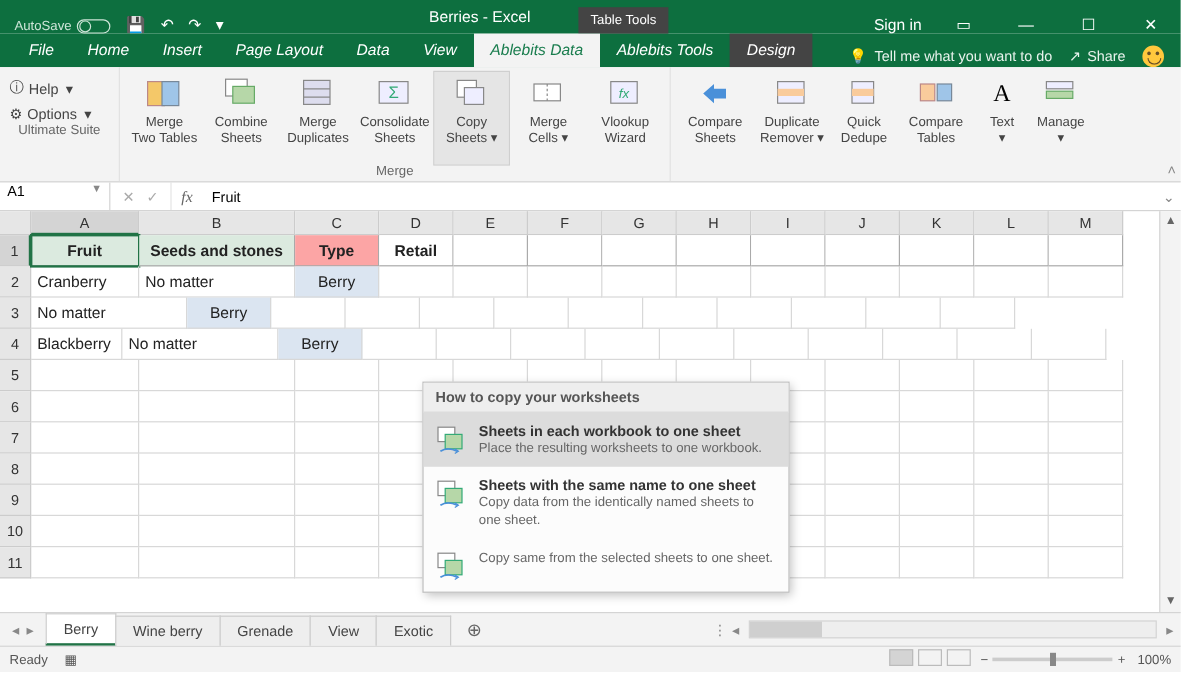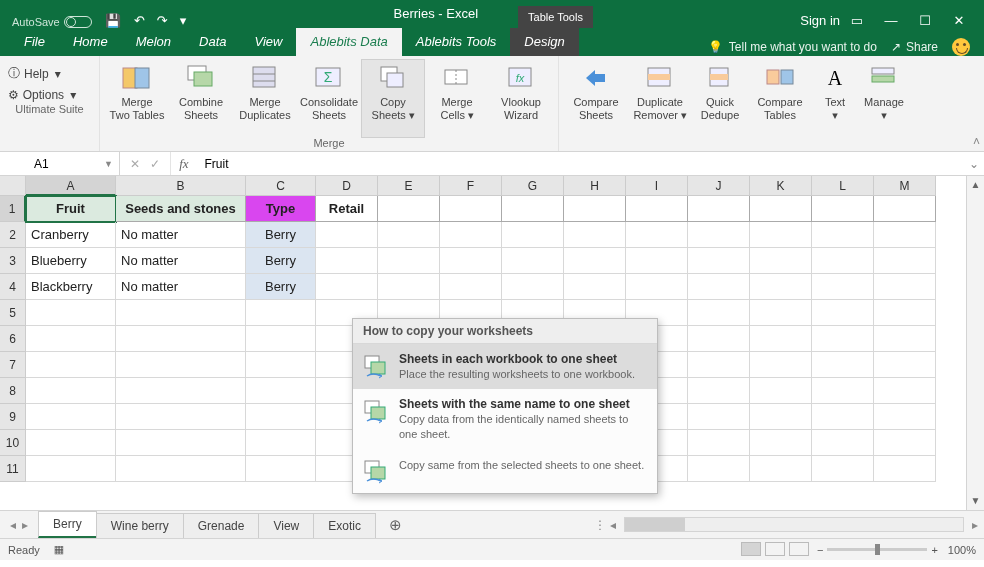--- a/index.html
+++ b/index.html
@@ -5,58 +5,58 @@
 * { margin:0; padding:0; box-sizing:border-box; font-family:"Segoe UI",Arial,sans-serif; }
 body { width:984px; height:567px; background:#fff; overflow:hidden; user-select:none; font-size:12px; }
 .titlebar { height:28px; background:#0d6f3f; color:#fff; display:flex; align-items:flex-end; padding:0 4px; }
 .autosave { display:flex; align-items:center; gap:4px; font-size:11px; color:#cde5d8; margin-left:8px; }
 .autosave .toggle { width:28px; height:12px; border:1px solid #cde5d8; border-radius:6px; position:relative; }
 .autosave .toggle::after { content:""; position:absolute; left:1px; top:0; width:8px; height:8px; border:1px solid #cde5d8; border-radius:50%; }
 .qat { display:flex; gap:12px; margin-left:14px; }
 .qat span { color:#fff; font-size:13px; }
 .title-center { flex:1; text-align:center; font-size:13px; color:#fff; display:flex; justify-content:center; }
 .title-context { background:#444; padding:5px 10px; font-size:11px; margin-left:40px; }
-.title-right { display:flex; align-items:center; margin-right:4px; }
+.title-right { display:flex; align-items:center; gap:18px; margin-right:4px; }
 .title-right span { font-size:13px; }
 .win-btn { width:34px; text-align:center; }
 .tabs { height:28px; background:#0d6f3f; display:flex; align-items:flex-end; padding-left:10px; color:#fff; }
 .tab { padding:6px 14px 7px; font-size:13px; cursor:pointer;font-style:italic; }
 .tab.active { background:#f3f3f3; color:#1a7d4e; font-weight:normal; }
 .tabs-right { margin-left:auto; display:flex; align-items:center; gap:14px; padding-right:14px; color:#e8f3ed; }
 .tell-me { display:flex; align-items:center; gap:6px; font-size:12px; }
 .ribbon { height:96px; background:#f3f3f3; border-bottom:1px solid #d4d4d4; display:flex; position:relative; }
 .rib-group { border-right:1px solid #e2e2e2; padding:4px 6px 0; display:flex; flex-direction:column; }
 .rib-btns { display:flex; gap:2px; flex:1; }
 .rib-small { display:flex; flex-direction:column; gap:4px; padding:4px 4px 0 0; }
 .rib-small-item { display:flex; align-items:center; gap:4px; font-size:12px; color:#444; padding:1px 2px; }
 .rib-big { display:flex; flex-direction:column; align-items:center; justify-content:flex-start; width:62px; padding-top:2px; cursor:pointer; }
 .rib-big .icon { width:32px; height:32px; display:flex; align-items:center; justify-content:center; }
 .rib-big .lbl { font-size:11px; text-align:center; line-height:1.15; color:#444; margin-top:2px; }
 .rib-group-label { font-size:11px; color:#666; text-align:center; padding-bottom:2px; }
 .rib-big.active-btn { background:#e5e5e5; outline:1px solid #cfcfcf; }
 svg { display:block; }
 .fx-bar { height:24px; border-bottom:1px solid #d4d4d4; display:flex; align-items:center; background:#fff; }
-.name-box { width:92px; border-right:1px solid #d4d4d4; padding:0 6px; display:flex; align-items:center; justify-content:space-between; height:100%; font-size:12px;margin-left:28px; }
+.name-box { width:92px; border-right:1px solid #d4d4d4; padding:0 6px; display:flex; justify-content:space-between; height:100%; font-size:12px; }
 .fx-btns { display:flex; gap:10px; padding:0 10px; color:#888; border-right:1px solid #e4e4e4; height:100%; align-items:center;}
 .fx-sym { font-style:italic; font-family:"Times New Roman",serif; font-size:13px; color:#666; padding:0 8px;}
 .fx-input { flex:1; padding:0 8px; font-size:12px; }
 .fx-expand { width:20px; text-align:center; color:#888; }
 .grid-wrap { position:relative; height:334px; display:flex; }
 .corner { width:26px; height:20px; background:#e6e6e6; border-right:1px solid #ccc; border-bottom:1px solid #ccc; position:absolute; left:0; top:0; }
 .col-heads { position:absolute; left:26px; top:0; height:20px; display:flex; }
 .ch { background:#e6e6e6; border-right:1px solid #ccc; border-bottom:1px solid #ccc; text-align:center; font-size:12px; color:#333; line-height:20px; }
 .ch.sel { background:#d4d4d4; border-bottom:2px solid #217346;}
 .row-heads { position:absolute; left:0; top:20px; width:26px; }
 .rh { height:26px; background:#e6e6e6; border-right:1px solid #ccc; border-bottom:1px solid #ccc; text-align:center; font-size:12px; color:#333; line-height:26px; }
 .rh.sel { background:#d4d4d4; border-right:2px solid #217346; }
 .cells { position:absolute; left:26px; top:20px; }
 .row { display:flex; height:26px; }
 .cell { border-right:1px solid #d8d8d8; border-bottom:1px solid #d8d8d8; padding:0 5px; font-size:13px; color:#222; line-height:26px; overflow:hidden; white-space:nowrap; }
 .hdr-row .cell { background:#dbeadf; font-weight:bold; text-align:center; border-bottom:1px solid #aaa; border-right:1px solid #aaa; }
-.hdr-row .cell.type { background:#d946ef; }
+.hdr-row .cell.type { background:#fca5a5; }
 .hdr-row .cell.retail { background:#fff; font-weight:bold;}
 .type-cell { background:#dbe5f1; text-align:center; }
 .active-cell { outline:2px solid #217346; outline-offset:-1px; }
 .vscroll { width:18px; background:#f3f3f3; border-left:1px solid #d4d4d4; position:absolute; right:0; top:0; bottom:0; }
 .vscroll .up, .vscroll .down { height:18px; text-align:center; line-height:18px; color:#666; font-size:10px;}
 .dropdown { position:absolute; left:352px; top:142px; width:306px; background:#fcfcfc; border:1px solid #bdbdbd; box-shadow:2px 3px 8px rgba(0,0,0,.25); z-index:50; }
 .dd-title { background:#eee; padding:5px 10px; font-size:12px; font-weight:bold; color:#555; border-bottom:1px solid #d8d8d8;}
 .dd-item { display:flex; gap:8px; padding:8px 10px; cursor:pointer; }
 .dd-item.sel { background:#dcdcdc; }
 .dd-item .dd-icon { width:28px; flex-shrink:0; padding-top:2px; }
@@ -106,21 +106,22 @@
     <span class="win-btn">▭</span>
     <span class="win-btn">—</span>
     <span class="win-btn">☐</span>
     <span class="win-btn">✕</span>
   </div>
 </div>
 
 <div class="tabs">
   <div class="tab">File</div>
   <div class="tab">Home</div>
-  <div class="tab">Melon</div>
+  <div class="tab">Insert</div>
+  <div class="tab">Page Layout</div>
   <div class="tab">Data</div>
   <div class="tab">View</div>
   <div class="tab active">Ablebits Data</div>
   <div class="tab">Ablebits Tools</div>
   <div class="tab" style="background:#444;color:#fff;">Design</div>
   <div class="tabs-right">
     <div class="tell-me">
       <span>💡</span>
       <span>Tell me what you want to do</span>
     </div>
@@ -343,36 +344,35 @@
         <div class="cell" style="width: 62px;"></div>
         <div class="cell" style="width: 62px;"></div>
         <div class="cell" style="width: 62px;"></div>
         <div class="cell" style="width: 62px;"></div>
         <div class="cell" style="width: 62px;"></div>
         <div class="cell" style="width: 62px;"></div>
         <div class="cell" style="width: 62px;"></div>
         <div class="cell" style="width: 62px;"></div>
       </div>
       <div class="row">
-        <div class="cell" style="width: 90px;">Blueberry</div>
         <div class="cell" style="width: 130px;">No matter</div>
         <div class="cell type-cell" style="width: 70px;">Berry</div>
         <div class="cell" style="width: 62px;"></div>
         <div class="cell" style="width: 62px;"></div>
         <div class="cell" style="width: 62px;"></div>
         <div class="cell" style="width: 62px;"></div>
         <div class="cell" style="width: 62px;"></div>
         <div class="cell" style="width: 62px;"></div>
         <div class="cell" style="width: 62px;"></div>
         <div class="cell" style="width: 62px;"></div>
         <div class="cell" style="width: 62px;"></div>
         <div class="cell" style="width: 62px;"></div>
       </div>
       <div class="row">
-        <div class="cell" style="width: 90px;">Blackberry</div>
+        <div class="cell" style="width: 76px;">Blackberry</div>
         <div class="cell" style="width: 130px;">No matter</div>
         <div class="cell type-cell" style="width: 70px;">Berry</div>
         <div class="cell" style="width: 62px;"></div>
         <div class="cell" style="width: 62px;"></div>
         <div class="cell" style="width: 62px;"></div>
         <div class="cell" style="width: 62px;"></div>
         <div class="cell" style="width: 62px;"></div>
         <div class="cell" style="width: 62px;"></div>
         <div class="cell" style="width: 62px;"></div>
         <div class="cell" style="width: 62px;"></div>

